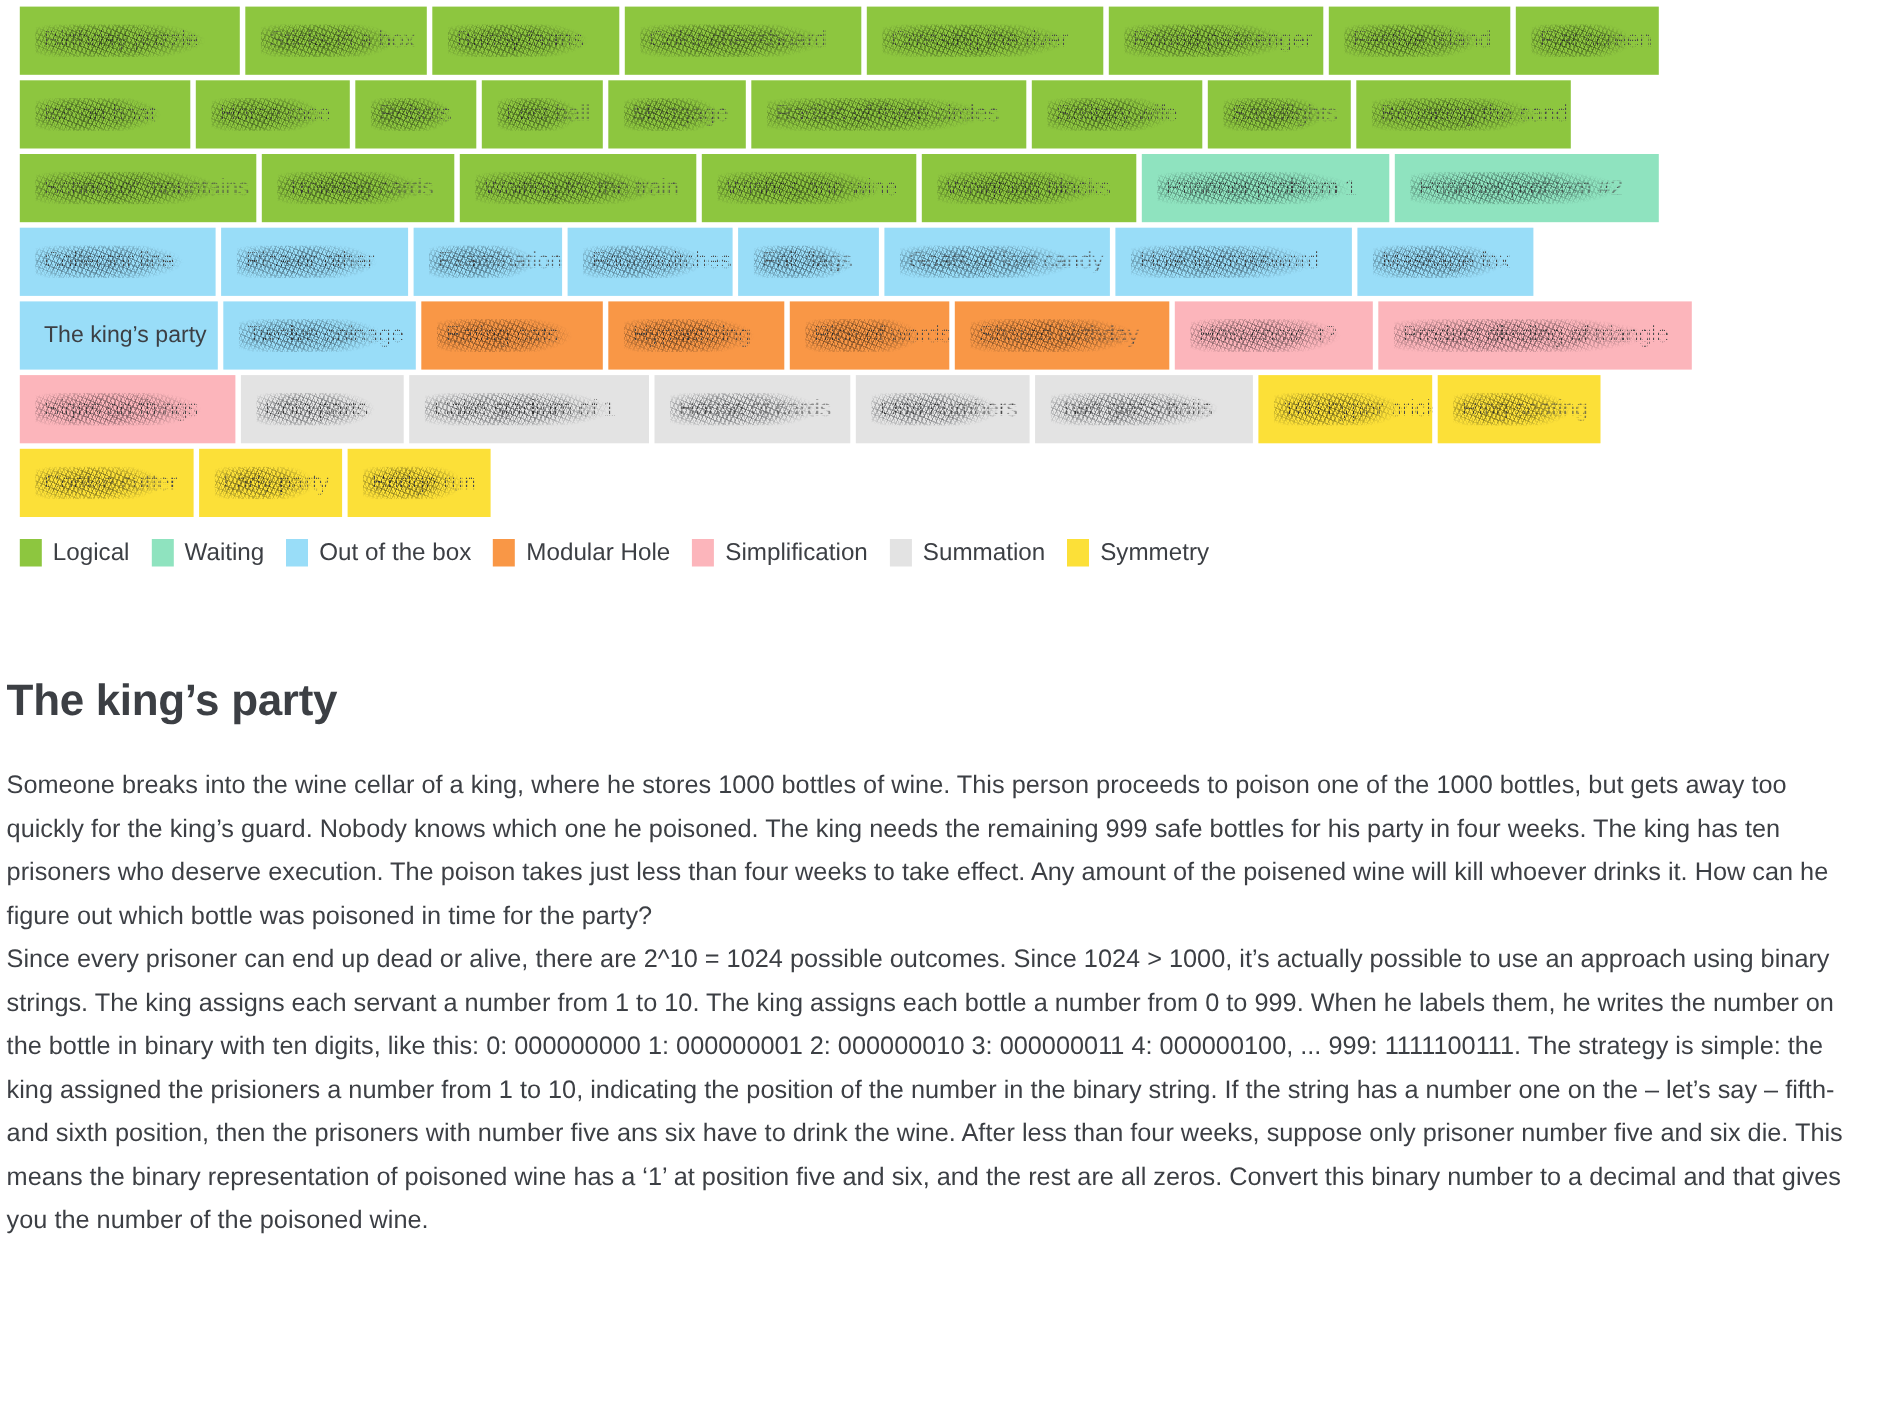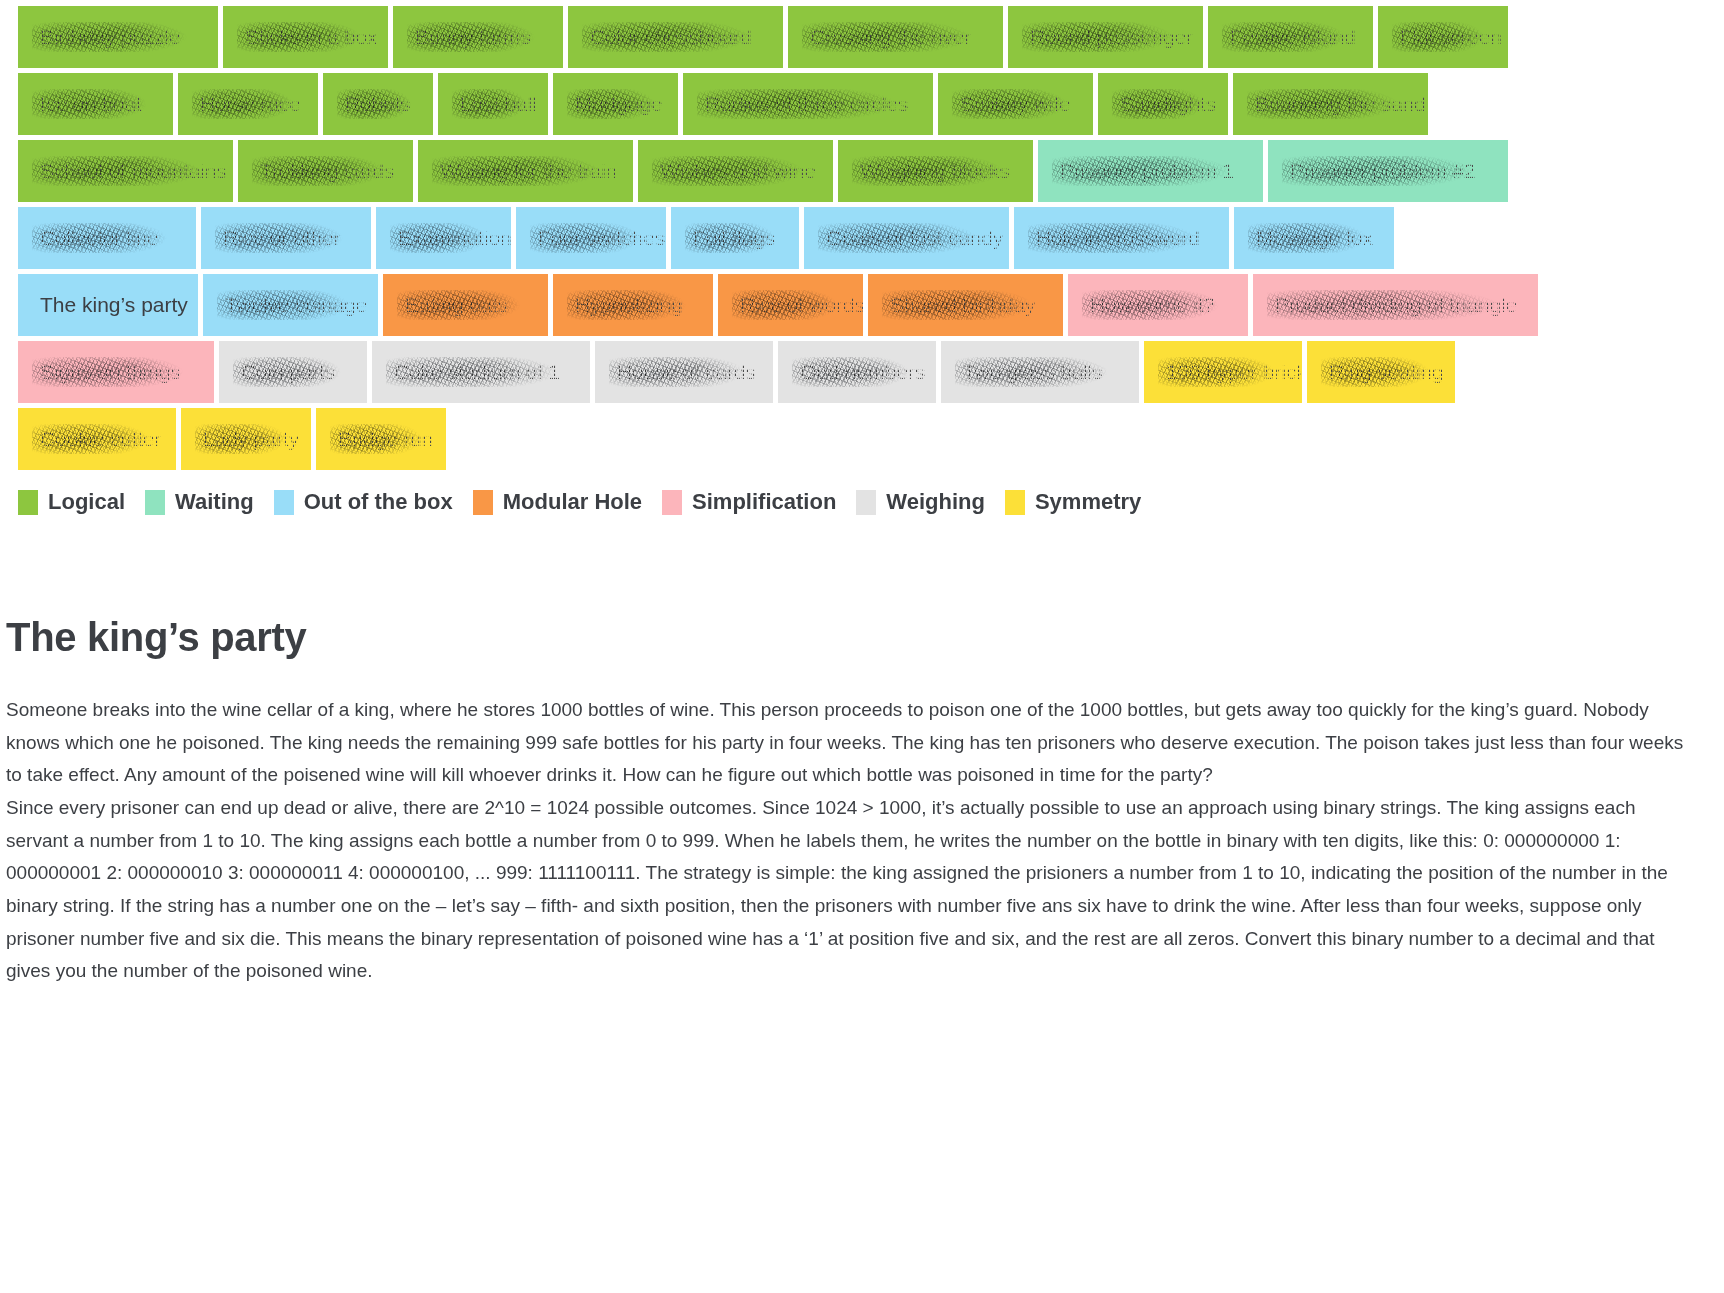--- a/index.html
+++ b/index.html
@@ -86,21 +86,20 @@
   .c-symmetry    { background: #fce038; }
 
   
   #legend {
     display: flex;
     align-items: center;
     gap: 0;
     padding: 14px 0 0 18px;
     font-size: 22px;
     color: #3c3f44;
-    font-weight: bold;
   }
   .legend-item {
     display: flex;
     align-items: center;
     margin-right: 20px;
   }
   .legend-swatch {
     width: 20px;
     height: 25px;
     margin-right: 10px;
@@ -113,21 +112,21 @@
     max-width: 1710px;
   }
   #article-title {
     font-size: 40px;
     font-weight: 600;
     letter-spacing: -0.3px;
     color: #3c3f44;
     margin: 0 0 34px 0;
   }
   .body-text {
-    font-size: 19px;
+    font-size: 23px;
     line-height: 1.72;
     color: #3c3f44;
     margin: 0;
   }
   #answer-heading {
     font-size: 20.5px;
     font-weight: 700;
     color: #3c3f44;
     margin: 88px 0 22px 0;
   }
@@ -321,21 +320,21 @@
     <div class="legend-item">
       <span class="legend-swatch c-pigeonhole"></span>
       <span>Modular Hole</span>
     </div>
     <div class="legend-item">
       <span class="legend-swatch c-simplify"></span>
       <span>Simplification</span>
     </div>
     <div class="legend-item">
       <span class="legend-swatch c-summation"></span>
-      <span>Weighing</span>
+      <span>Summation</span>
     </div>
     <div class="legend-item">
       <span class="legend-swatch c-symmetry"></span>
       <span>Symmetry</span>
     </div>
   </div>
 
 <article id="article">
   <h1 id="article-title">The king’s party</h1>
   <p class="body-text">Someone breaks into the wine cellar of a king, where he stores 1000 bottles of wine. This person proceeds to poison one of the 1000 bottles, but gets away too quickly for the king’s guard. Nobody knows which one he poisoned. The king needs the remaining 999 safe bottles for his party in four weeks. The king has ten prisoners who deserve execution. The poison takes just less than four weeks to take effect. Any amount of the poisened wine will kill whoever drinks it. How can he figure out which bottle was poisoned in time for the party?</p>

